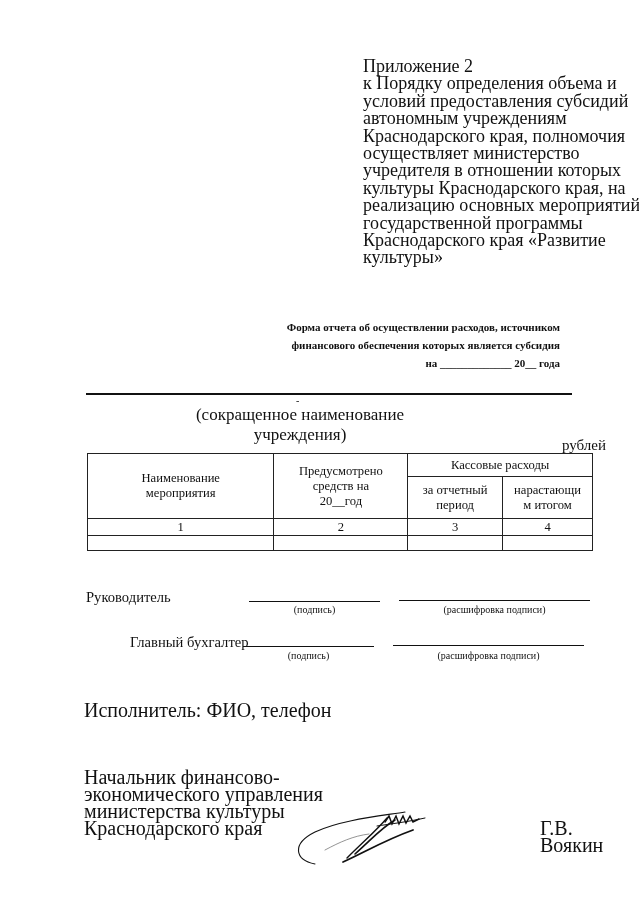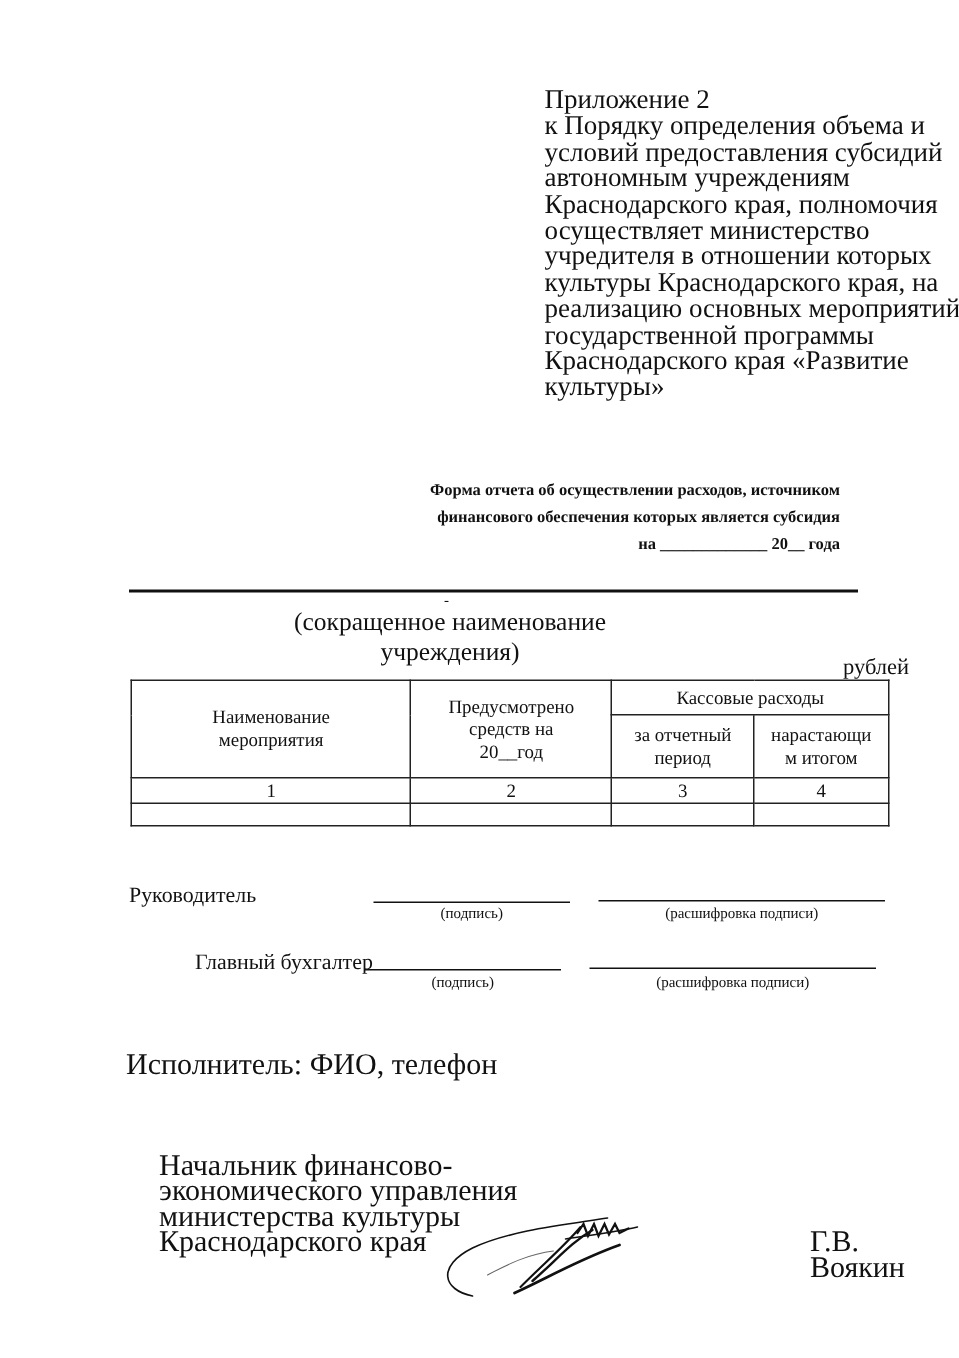--- a/index.html
+++ b/index.html
@@ -102,21 +102,21 @@
 <div class="abs sig-caption" style="left:399px; top:604px; width:191px;">(расшифровка подписи)</div>
 
 <div class="abs sig-label" style="left:86px; top:634px;margin-left:44px;">Главный бухгалтер</div>
 <div class="hline" style="left:243px; top:646px; width:131px; height:1px;"></div>
 <div class="abs sig-caption" style="left:243px; top:650px; width:131px;">(подпись)</div>
 <div class="hline" style="left:393px; top:645px; width:191px; height:1px;"></div>
 <div class="abs sig-caption" style="left:393px; top:650px; width:191px;">(расшифровка подписи)</div>
 
 <div class="abs bottom-text" style="left:84px; top:702px;">Исполнитель: ФИО, телефон</div>
 
-<div class="abs bottom-text" style="left:84px; top:769px;margin-left:22px;">
+<div class="abs bottom-text" style="left:84px; top:769px;">
   <div>Начальник финансово-</div>
   <div>экономического управления</div>
   <div>министерства культуры</div>
   <div>Краснодарского края</div>
 </div>
 
 <svg class="abs" style="left:285px; top:800px;" width="160" height="70" viewBox="0 0 160 70">
   <g fill="none" stroke="#111" stroke-linecap="round">
     <path d="M30 64 C10 60, 6 44, 30 32 C55 20, 95 16, 120 12" stroke-width="1.1"></path>
     <path d="M58 62 C80 52, 100 40, 128 30" stroke-width="1.8"></path>

